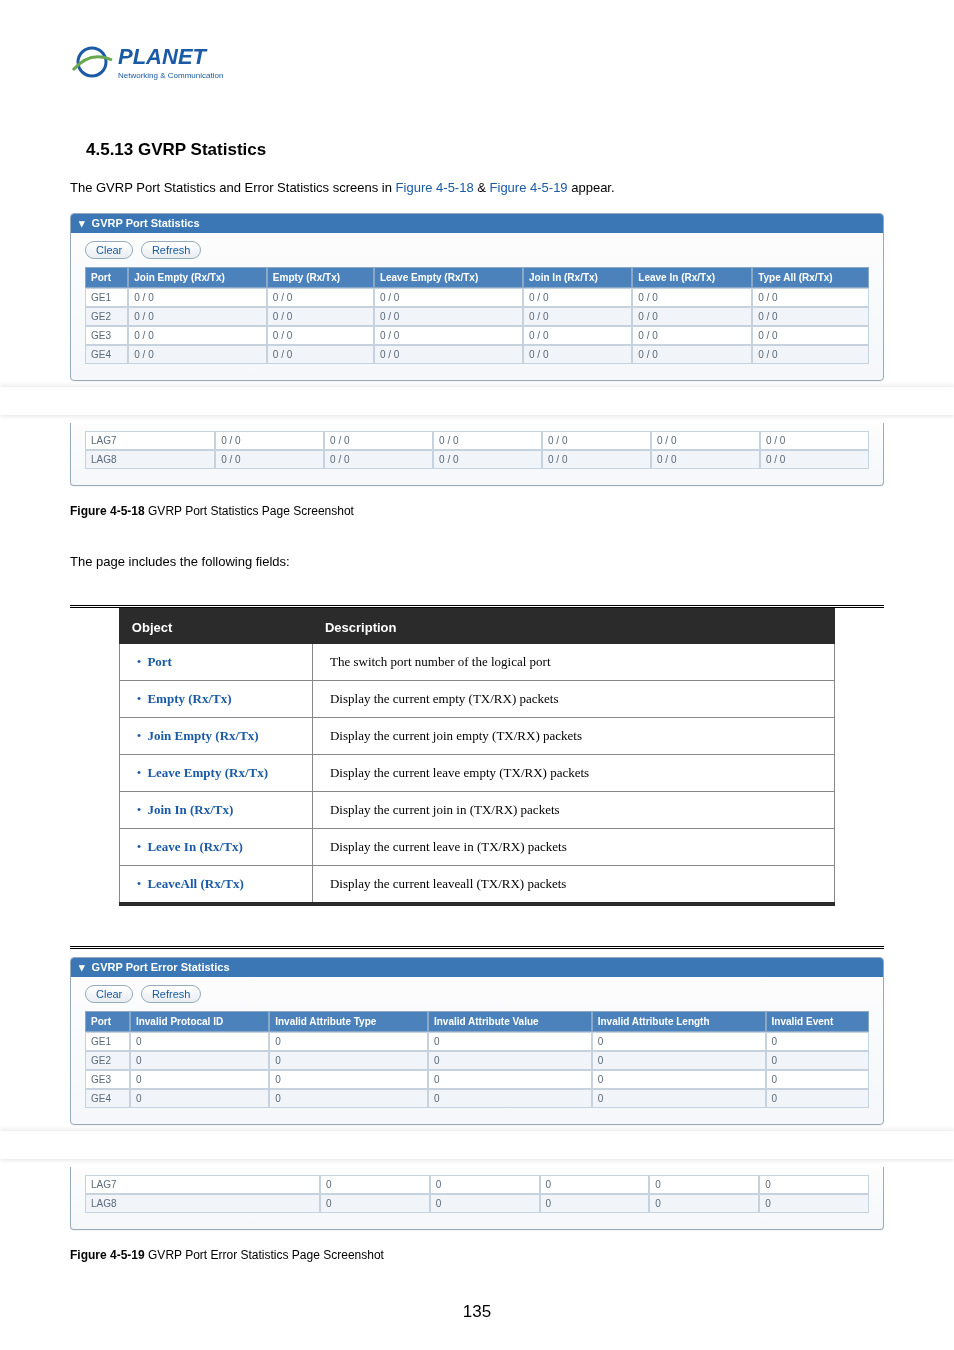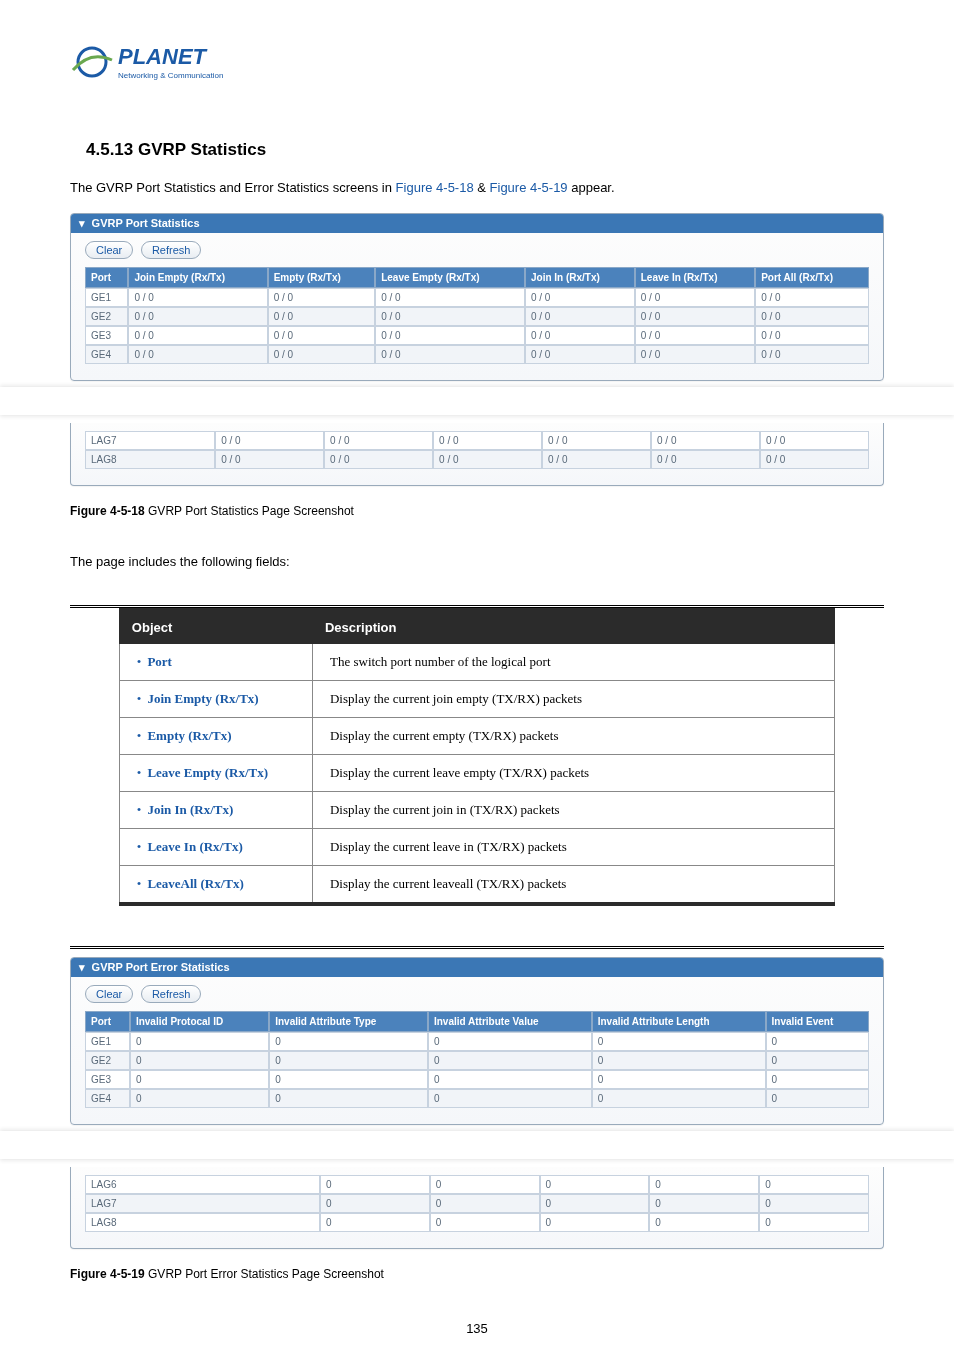--- a/index.html
+++ b/index.html
@@ -145,21 +145,21 @@
   .obj-table tr:last-child td {
     border-bottom: 4px solid #2b2b2b;
   }
   .obj-wrap {
     border-top: 3px double #000;
     border-bottom: 3px double #000;
     margin-top: 36px;
   }
   .page-num {
     text-align: center;
-    font-size: 13px;
+    font-size: 17px;
     margin-top: 40px;
   }
 </style>
 </head>
 <body>
 
 <div class="logo">
   <svg viewBox="0 0 200 50">
     <circle cx="22" cy="22" r="14" fill="none" stroke="#1b5aa6" stroke-width="3"></circle>
     <path d="M3 30 Q20 10 42 20" fill="none" stroke="#6aa84f" stroke-width="3"></path>
@@ -184,21 +184,21 @@
     <button class="btn">Refresh</button>
     <table class="stat-table">
       <thead>
           <tr id="p1-head">
             <th>Port</th>
             <th>Join Empty (Rx/Tx)</th>
             <th>Empty (Rx/Tx)</th>
             <th>Leave Empty (Rx/Tx)</th>
             <th>Join In (Rx/Tx)</th>
             <th>Leave In (Rx/Tx)</th>
-            <th>Port All (Rx/Tx)</th>
+            <th>Type All (Rx/Tx)</th>
           </tr>
         </thead>
       <tbody id="p1-top">
           <tr>
             <td>GE1</td>
             <td>0 / 0</td>
             <td>0 / 0</td>
             <td>0 / 0</td>
             <td>0 / 0</td>
             <td>0 / 0</td>
@@ -276,26 +276,26 @@
     <th>Object</th>
     <th>Description</th>
   </tr>
   </tbody>
       <tbody id="obj-body">
         <tr>
           <td class="obj"><span class="bullet">•</span><span class="name">Port</span></td>
           <td>The switch port number of the logical port</td>
         </tr>
         <tr>
+          <td class="obj"><span class="bullet">•</span><span class="name">Empty (Rx/Tx)</span></td>
+          <td>Display the current empty (TX/RX) packets</td>
+        </tr>
+        <tr>
           <td class="obj"><span class="bullet">•</span><span class="name">Join Empty (Rx/Tx)</span></td>
           <td>Display the current join empty (TX/RX) packets</td>
-        </tr>
-        <tr>
-          <td class="obj"><span class="bullet">•</span><span class="name">Empty (Rx/Tx)</span></td>
-          <td>Display the current empty (TX/RX) packets</td>
         </tr>
         <tr>
           <td class="obj"><span class="bullet">•</span><span class="name">Leave Empty (Rx/Tx)</span></td>
           <td>Display the current leave empty (TX/RX) packets</td>
         </tr>
         <tr>
           <td class="obj"><span class="bullet">•</span><span class="name">Join In (Rx/Tx)</span></td>
           <td>Display the current join in (TX/RX) packets</td>
         </tr>
         <tr>
@@ -365,28 +365,20 @@
         </tbody>
     </table>
   </div>
 </div>
 <div class="page-gap"></div>
 <div class="panel" style="border-top:none;border-radius:0 0 4px 4px;">
   <div class="panel-body">
     <table class="stat-table" style="margin-top:0">
       <tbody id="p2-bot">
           <tr>
-            <td>LAG6</td>
-            <td>0</td>
-            <td>0</td>
-            <td>0</td>
-            <td>0</td>
-            <td>0</td>
-          </tr>
-          <tr>
             <td>LAG7</td>
             <td>0</td>
             <td>0</td>
             <td>0</td>
             <td>0</td>
             <td>0</td>
           </tr>
           <tr>
             <td>LAG8</td>
             <td>0</td>

